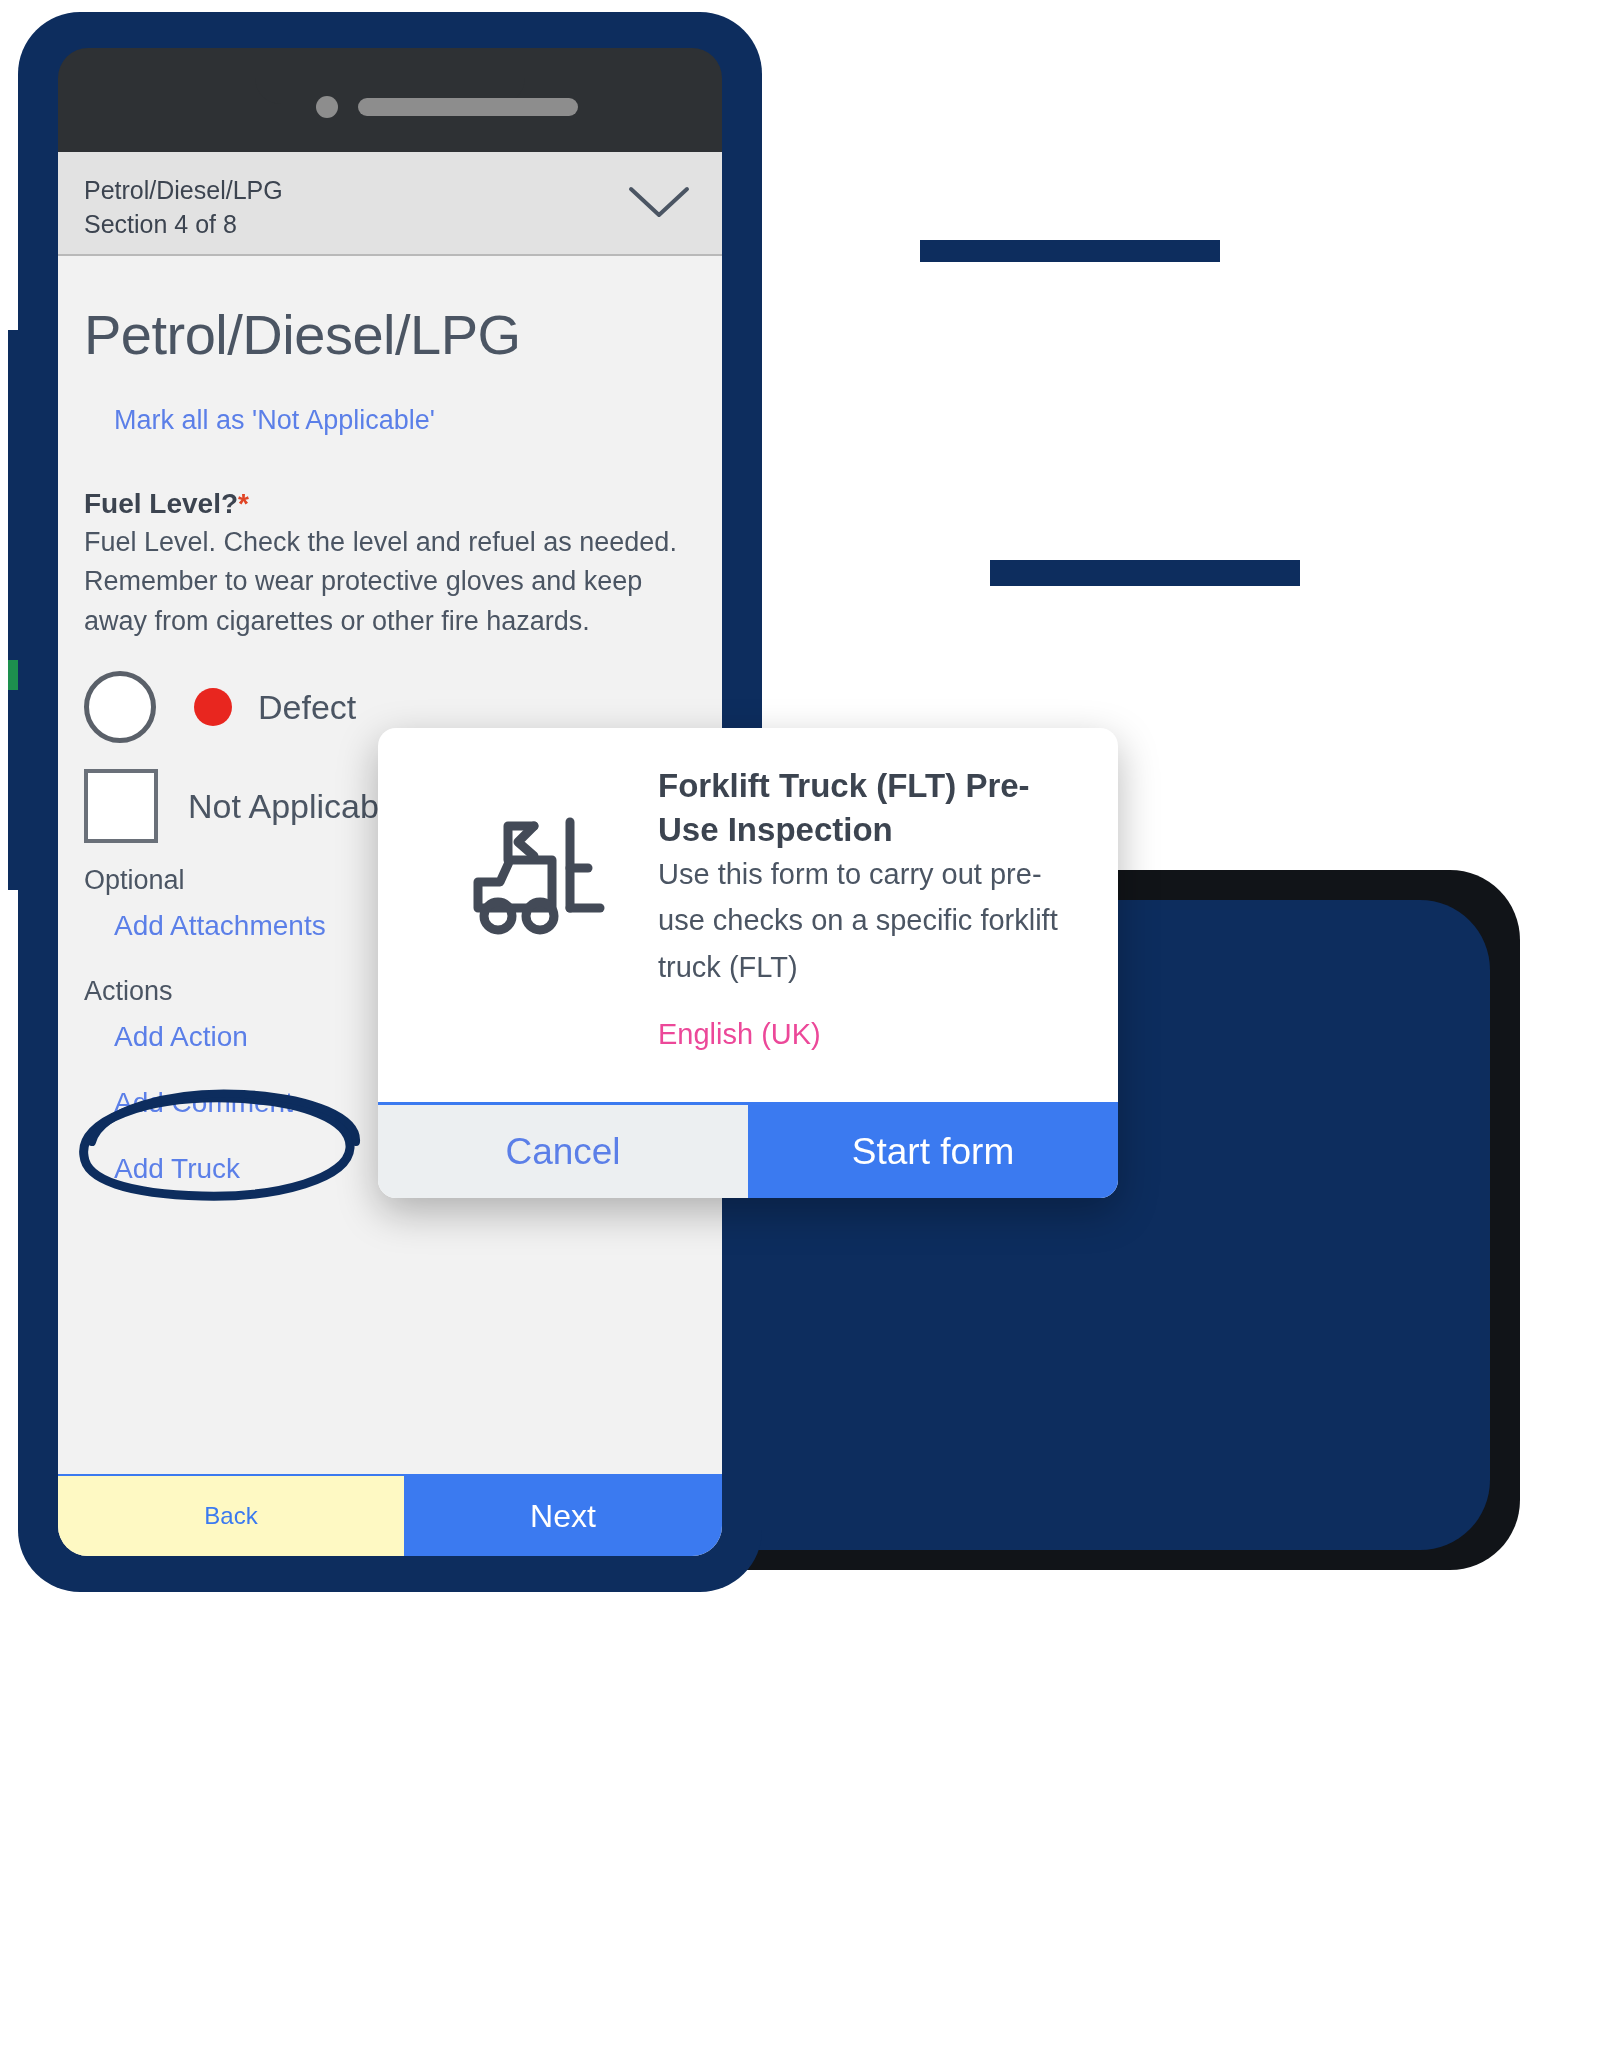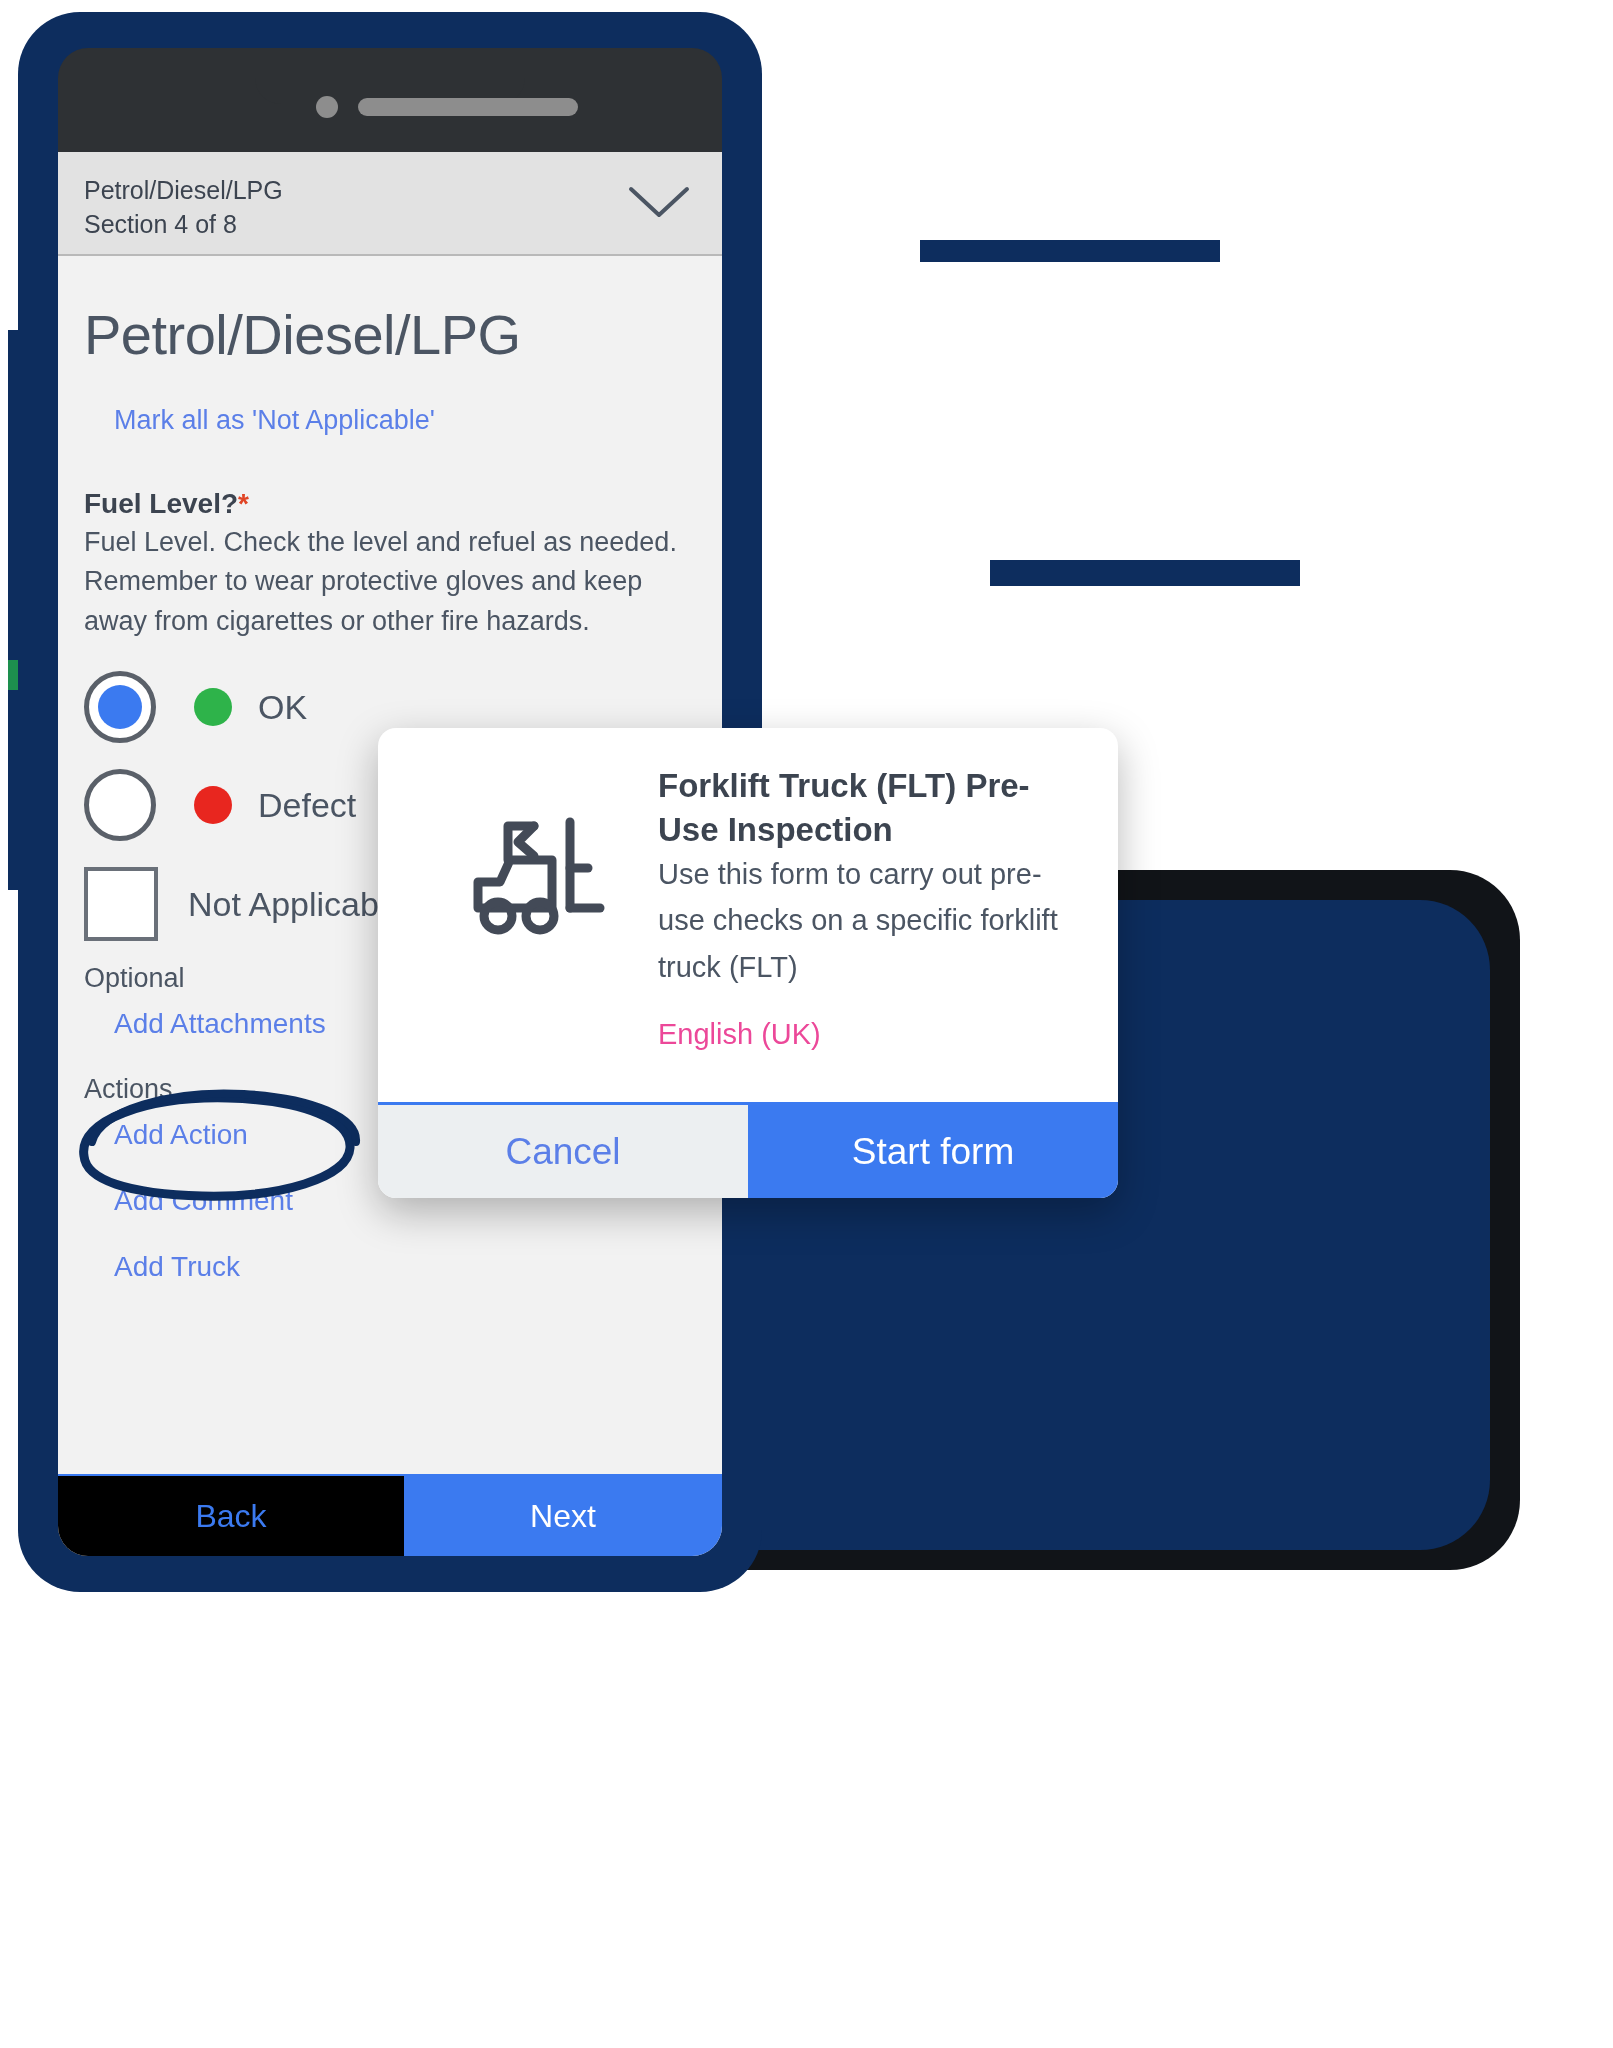--- a/index.html
+++ b/index.html
@@ -120,22 +120,22 @@
 
   .grp-label { font-size: 27px; color: #4b5563; margin: 14px 0 14px 0; }
   .link-item { font-size: 28px; color: #5b7fe8; margin: 0 0 34px 30px; display:block; }
 
   
   .bottom-nav {
     position:absolute; left: 0; bottom: 0; width: 664px; height: 82px;
     display:flex; border-top: 2px solid #3b7af0;
   }
   .nav-back {
-    flex: 0 0 346px; background:#000000; color:#3b7af0;
-    display:flex; align-items:center; justify-content:center; font-size: 32px;
+    flex: 0 0 346px; background:#fef9c3; color:#3b7af0;
+    display:flex; align-items:center; justify-content:center; font-size: 24px;
   }
   .nav-next {
     flex: 1; background:#3b7af0; color:#ffffff;
     display:flex; align-items:center; justify-content:center; font-size: 32px;
   }
 
   
   .annot {
     position:absolute; left: 52px; top: 1080px; width: 320px; height: 128px;
     z-index: 40; pointer-events:none;
@@ -208,25 +208,20 @@
           <div class="page-title">Petrol/Diesel/LPG</div>
 
           <a class="markall">Mark all as 'Not Applicable'</a>
 
           <div class="q-title">
             <span>Fuel Level?</span><span class="req">*</span>
           </div>
 
           <div class="q-desc">Fuel Level. Check the level and refuel as needed. Remember to wear protective gloves and keep away from cigarettes or other fire hazards.</div>
 
-          <div class="opt-row">
-            <div class="radio checked"></div>
-            <div class="dot green"></div>
-            <div class="opt-label">OK</div>
-          </div>
 
           <div class="opt-row">
             <div class="radio"></div>
             <div class="dot red"></div>
             <div class="opt-label">Defect</div>
           </div>
 
           <div class="chk-row">
             <div class="checkbox"></div>
             <div class="chk-label">Not Applicable</div>

